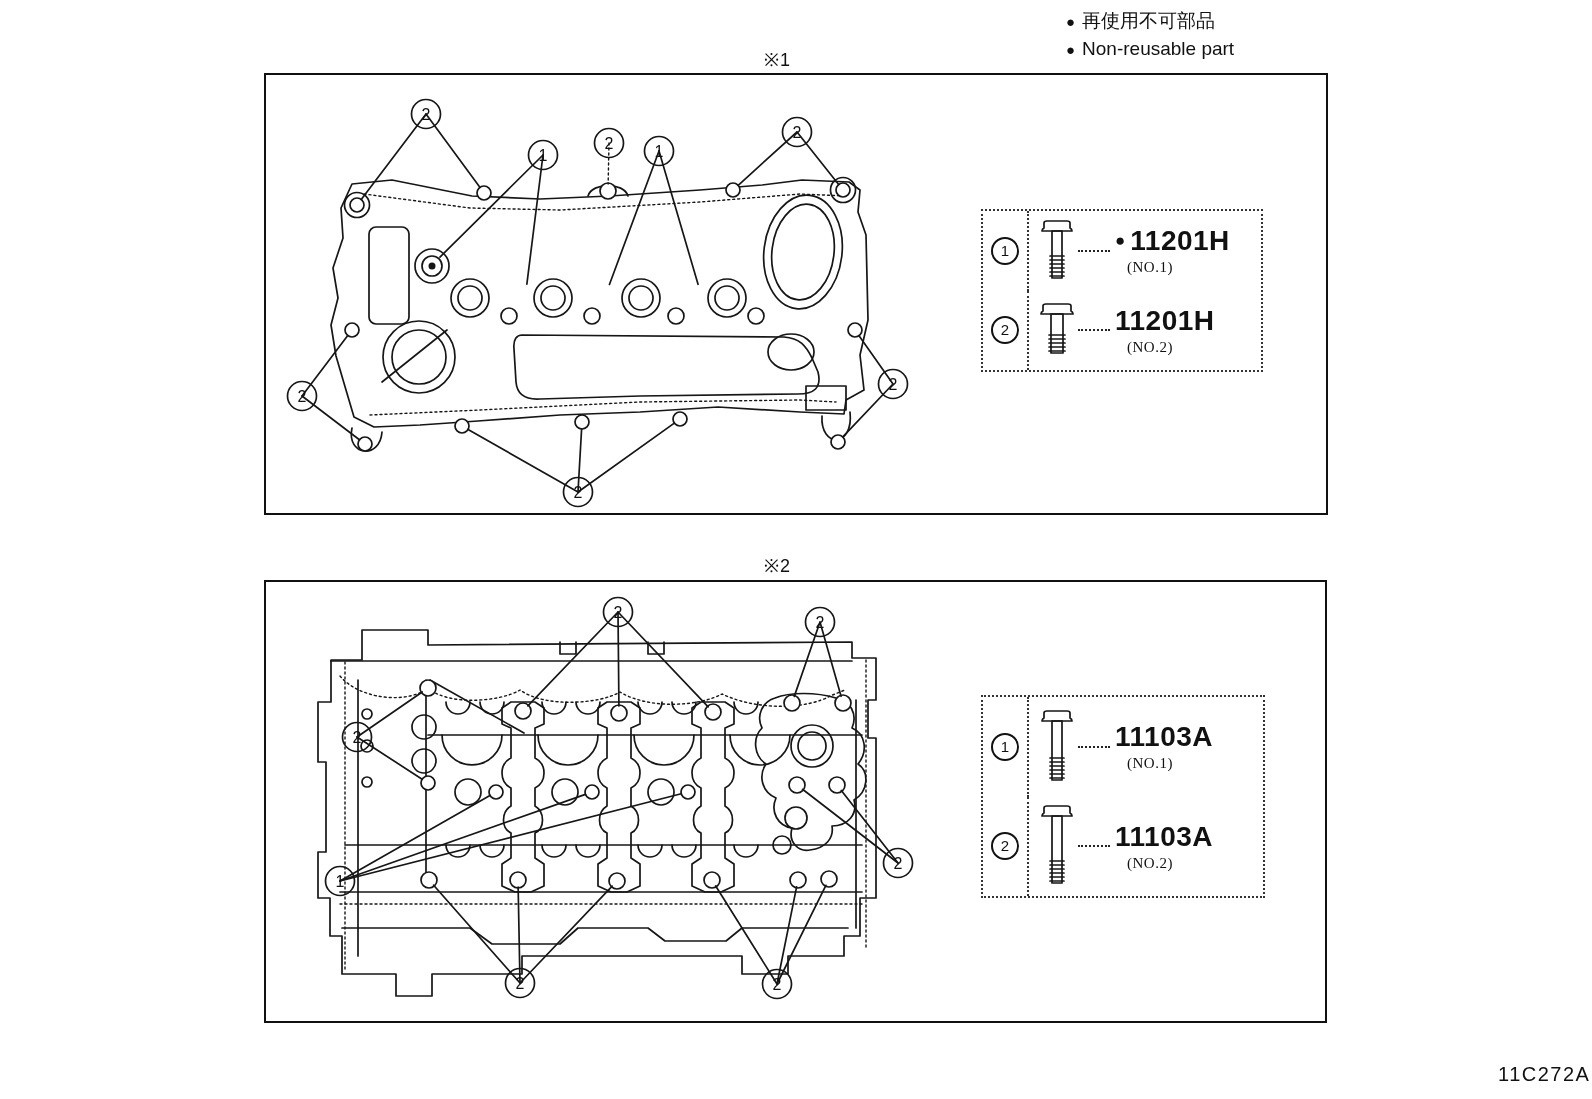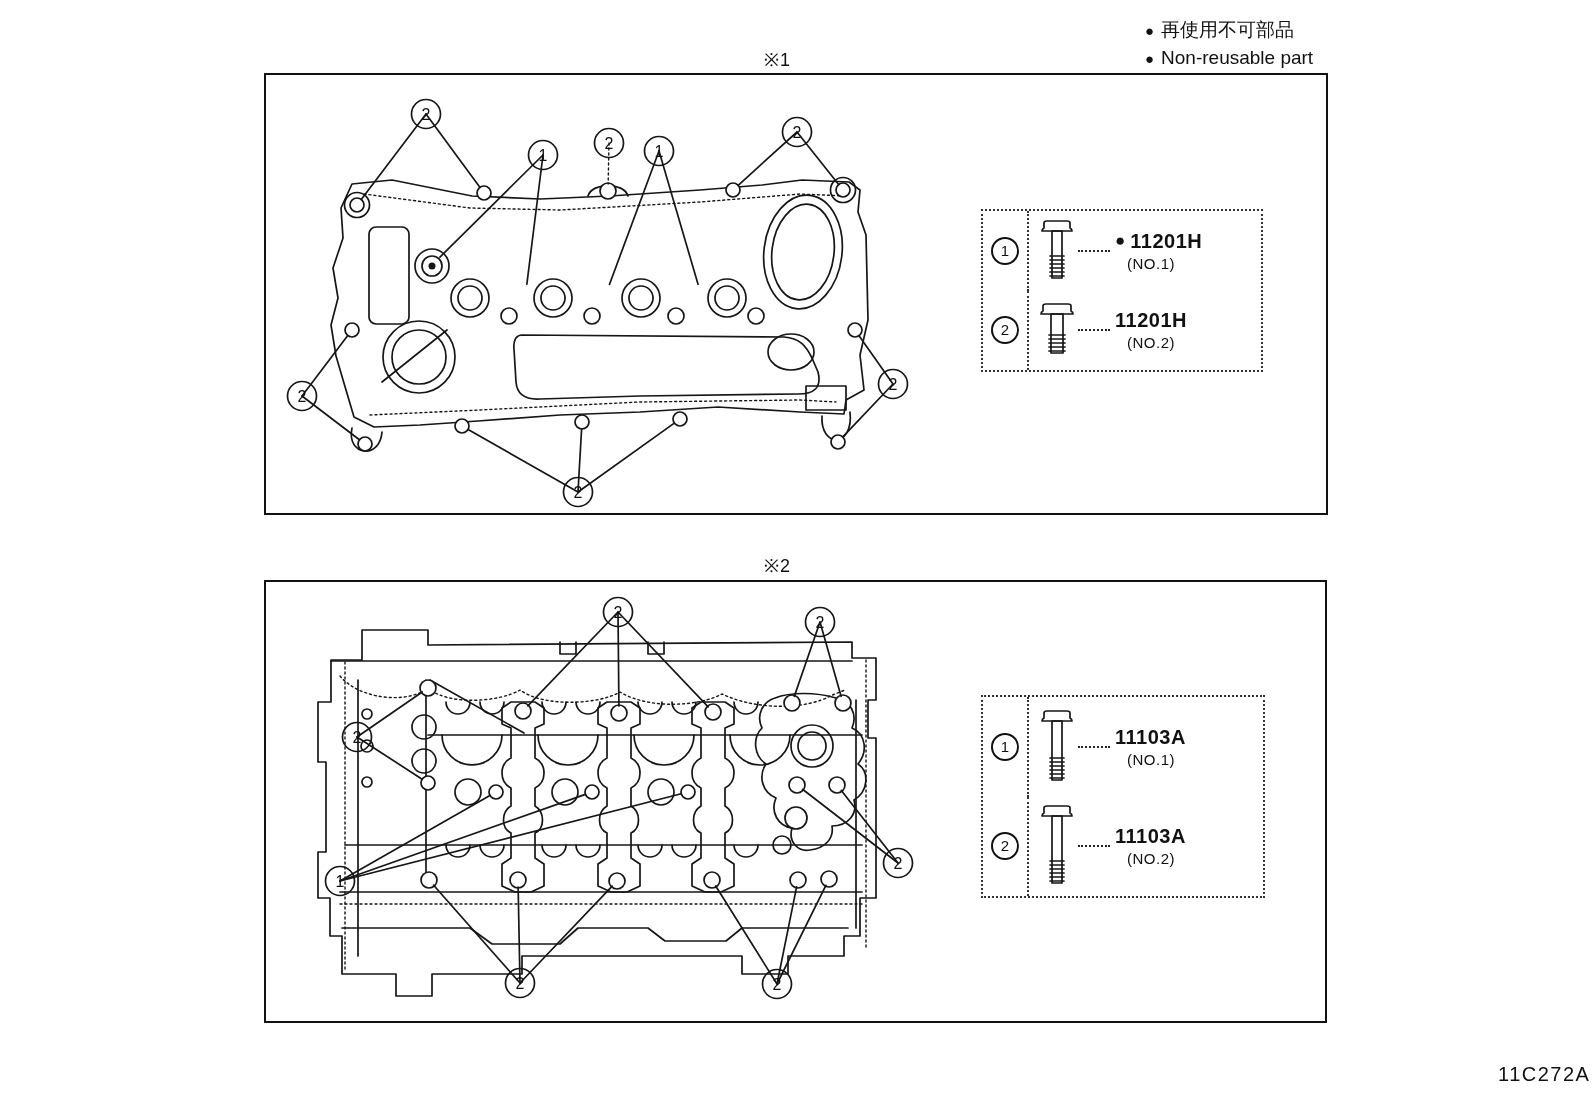--- a/index.html
+++ b/index.html
@@ -21,40 +21,40 @@
   .art .hole { fill:#ffffff; }
   .art .dot { fill:#161616; stroke:none; }
   .art .dotted { stroke-dasharray:2 3; stroke-width:1.4; }
   .leader { stroke:#161616; stroke-width:1.4; fill:none; }
   .leader.dotted { stroke-dasharray:2 3; }
   .callout { fill:#fff; stroke:#161616; stroke-width:1.9; }
   .callout-num { font-size:16px; fill:#111; text-anchor:middle; stroke:none;
     font-family:"Liberation Sans", sans-serif; }
 
   
-  #legend { position:absolute; left:1145px; top:7px; line-height:27px;margin-top:9px; }
+  #legend { position:absolute; left:1066px; top:7px; line-height:27px; }
   #legend .legend-row { font-size:19px; white-space:nowrap; }
   #legend .bullet { font-size:15px; margin-right:7px; }
 
   
   .part-table { position:absolute; border:2px dotted #333; background:#fff;
     display:grid; grid-template-columns:46px 1fr; }
   #table-top { left:981px; top:209px; width:282px; height:163px;
     grid-template-rows:50% 50%; }
   #table-bottom { left:981px; top:695px; width:284px; height:203px;
     grid-template-rows:50% 50%; }
   .idx-cell { border-right:2px dotted #333; display:flex; align-items:center; justify-content:center; }
   .circled-num { display:inline-block; width:28px; height:28px; border:2px solid #111;
     border-radius:50%; text-align:center; line-height:24px; font-size:15px; }
   .part-cell { display:flex; align-items:center; padding-left:10px; }
   .bolt-dash { width:32px; border-top:2px dotted #222; margin:0 5px 0 3px; }
   .pn-line { display:flex; align-items:center; white-space:nowrap; }
   .pn-bullet { font-size:17px; margin-right:5px; }
-  .pn { font-size:20px; font-weight:700; letter-spacing:0.5px; }
-  .no-label { font-size:15px; letter-spacing:0.5px; padding-left:12px; margin-top:2px; }
+  .pn { font-size:28px; font-weight:700; letter-spacing:0.5px; }
+  .no-label { font-size:15px; letter-spacing:0.5px; padding-left:12px; margin-top:2px;font-family:Liberation Serif, serif; }
 
   #drawing-code { position:absolute; left:1498px; top:1063px; font-size:20px; letter-spacing:1.5px; }
 </style>
 </head>
 <body>
 
 <div id="legend">
   <div class="legend-row"><span class="bullet">●</span><span>再使用不可部品</span></div>
   <div class="legend-row"><span class="bullet">●</span><span>Non-reusable part</span></div>
 </div>

